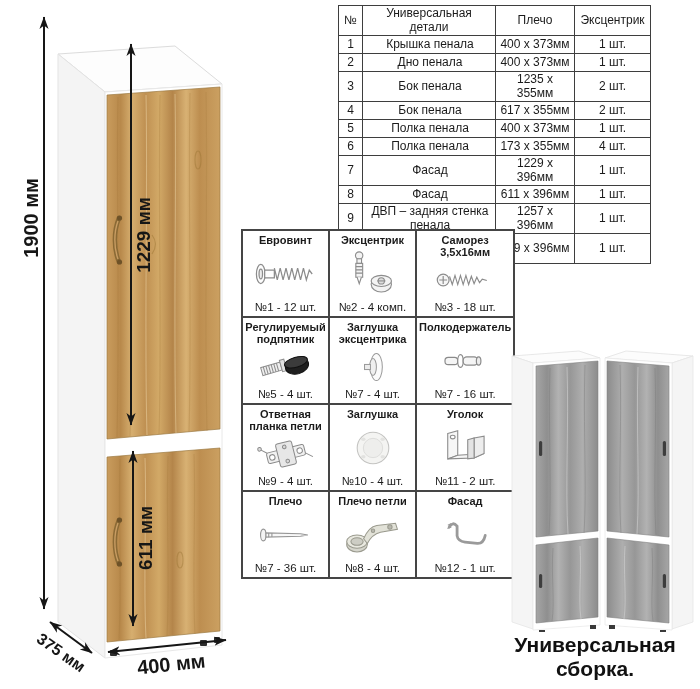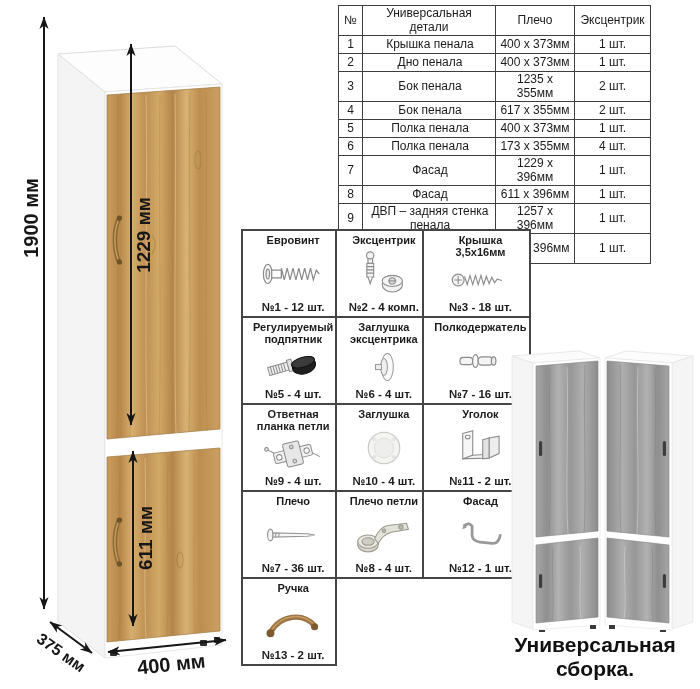--- a/index.html
+++ b/index.html
@@ -15,24 +15,24 @@
   #parts-table th{font-weight:normal;text-align:center;height:17px;}
   #parts-table td{height:15px;}
   #parts-table td.c{text-align:center;}
   #parts-table td.name{text-align:center;padding-left:5px;}
 
   
   #hw-grid{position:absolute;left:241px;top:229px;border-collapse:collapse;}
   #hw-grid td.hw{border:2px solid #454545;width:85px;height:85px;padding:0;vertical-align:top;background:#fff;}
   #hw-grid td.hw-none{border:none;}
   .hw-inner{display:flex;flex-direction:column;align-items:center;justify-content:space-between;
-            height:85px;box-sizing:border-box;padding:3px 2px 2px 2px;margin-left:8px;}
+            height:85px;box-sizing:border-box;padding:3px 2px 2px 2px;}
   .hw-title{font-weight:bold;font-size:11px;line-height:12px;text-align:center;}
   .hw-icon{flex:1;display:flex;align-items:center;justify-content:center;min-height:0;}
-  .hw-count{font-weight:bold;font-size:11.5px;line-height:12px;padding-bottom:1px;white-space:nowrap;}
+  .hw-count{font-weight:normal;font-size:11.5px;line-height:12px;padding-bottom:1px;white-space:nowrap;}
 
   
   #cabinet-svg{position:absolute;left:0;top:0;}
   #universal-svg{position:absolute;left:495px;top:336px;}
   #universal-caption{position:absolute;left:475px;top:633px;width:240px;text-align:center;
                      font-weight:bold;font-size:21px;color:#111;}
 </style>
 </head>
 <body>
 
@@ -233,21 +233,21 @@
             <circle cx="42" cy="33.5" r="3.4" fill="#ddd"></circle>
                     <path d="M37.5,33.5 h9" fill="none"></path>
           </g>
                 </svg>
               </div>
         <div class="hw-count">№2 - 4 комп.</div>
       </div>
           </td>
       <td class="hw">
             <div class="hw-inner">
-        <div class="hw-title">Крышка 3,5х16мм</div>
+        <div class="hw-title">Саморез 3,5х16мм</div>
         <div class="hw-icon">
           <svg width="60" height="26" viewBox="0 0 66 26">
                   <g stroke="#8c8c8c" stroke-width="1.3" fill="#f6f6f6">
             <circle cx="9" cy="13" r="6.5"></circle>
                     <path d="M9,8.7 v8.6 M4.7,13 h8.6" fill="none"></path>
             <path d="M16,9 L19,18 L22,8 L25,18 L28,8 L31,18 L34,8 L37,18 L40,9 L43,17 L46,10 L49,16 L52,12 L57,13.5" fill="none"></path>
           </g>
                 </svg>
               </div>
         <div class="hw-count">№3 - 18 шт.</div>
@@ -277,21 +277,21 @@
         <div class="hw-title">Заглушка эксцентрика</div>
         <div class="hw-icon">
           <svg width="56" height="42" viewBox="0 0 66 46">
                   <g stroke="#9a9a9a" stroke-width="1.2">
             <ellipse cx="37" cy="23" rx="7" ry="16" fill="#fbfbfb"></ellipse>
             <ellipse cx="33" cy="23" rx="4" ry="10" fill="#efefef"></ellipse>
             <rect x="23" y="20" width="7" height="6" fill="#ececec"></rect>
           </g>
                 </svg>
               </div>
-        <div class="hw-count">№6 - 4 шт.</div>
+        <div class="hw-count">№7 - 4 шт.</div>
       </div>
           </td>
       <td class="hw">
             <div class="hw-inner">
         <div class="hw-title">Полкодержатель</div>
         <div class="hw-icon">
           <svg width="60" height="26" viewBox="0 0 66 26">
                   <g stroke="#8a8a8a" stroke-width="1.3" fill="#f5f5f5">
             <rect x="11" y="9" width="14" height="8" rx="3.5"></rect>
             <ellipse cx="28" cy="13" rx="3" ry="7" fill="#fff"></ellipse>
@@ -399,37 +399,20 @@
         <div class="hw-title">Фасад</div>
         <div class="hw-icon">
           <svg width="58" height="40" viewBox="0 0 66 42">
             <path d="M15,12 q4,-7 9,-1 l0,11 q1,6 9,7 l14,1.5 q7,0.5 9,-9" fill="none" stroke="#9a9a9a" stroke-width="3.2" stroke-linecap="round"></path>
             <path d="M13.5,10 l4,-2 M13,13.5 l4.5,-1.5" stroke="#9a9a9a" stroke-width="1.2" fill="none"></path>
           </svg>
               </div>
         <div class="hw-count">№12 - 1 шт.</div>
       </div>
           </td>
-    </tr>
-    <tr>
-      <td class="hw">
-            <div class="hw-inner">
-        <div class="hw-title">Ручка</div>
-        <div class="hw-icon">
-          <svg width="62" height="40" viewBox="0 0 66 40">
-            <path d="M9,31 C20,12 44,10 56,24" stroke="#9b7544" stroke-width="5.5" fill="none" stroke-linecap="round"></path>
-            <path d="M10,29 C21,11.5 43,9.5 55,22.5" stroke="#c79c62" stroke-width="1.6" fill="none"></path>
-            <circle cx="9" cy="32" r="4.2" fill="#7d5a30"></circle>
-            <circle cx="56" cy="25" r="3.8" fill="#7d5a30"></circle>
-          </svg>
-              </div>
-        <div class="hw-count">№13 - 2 шт.</div>
-      </div>
-          </td>
-      <td class="hw-none" colspan="2"></td>
     </tr>
   </tbody>
     </table>
 
   <svg id="universal-svg" width="205" height="296" viewBox="0 0 205 296">
     <defs>
       <linearGradient id="gray" x1="0" y1="0" x2="1" y2="0">
         <stop offset="0" stop-color="#a6a6a6"></stop>
         <stop offset="0.18" stop-color="#8f8f8f"></stop>
         <stop offset="0.36" stop-color="#b2b2b2"></stop>

